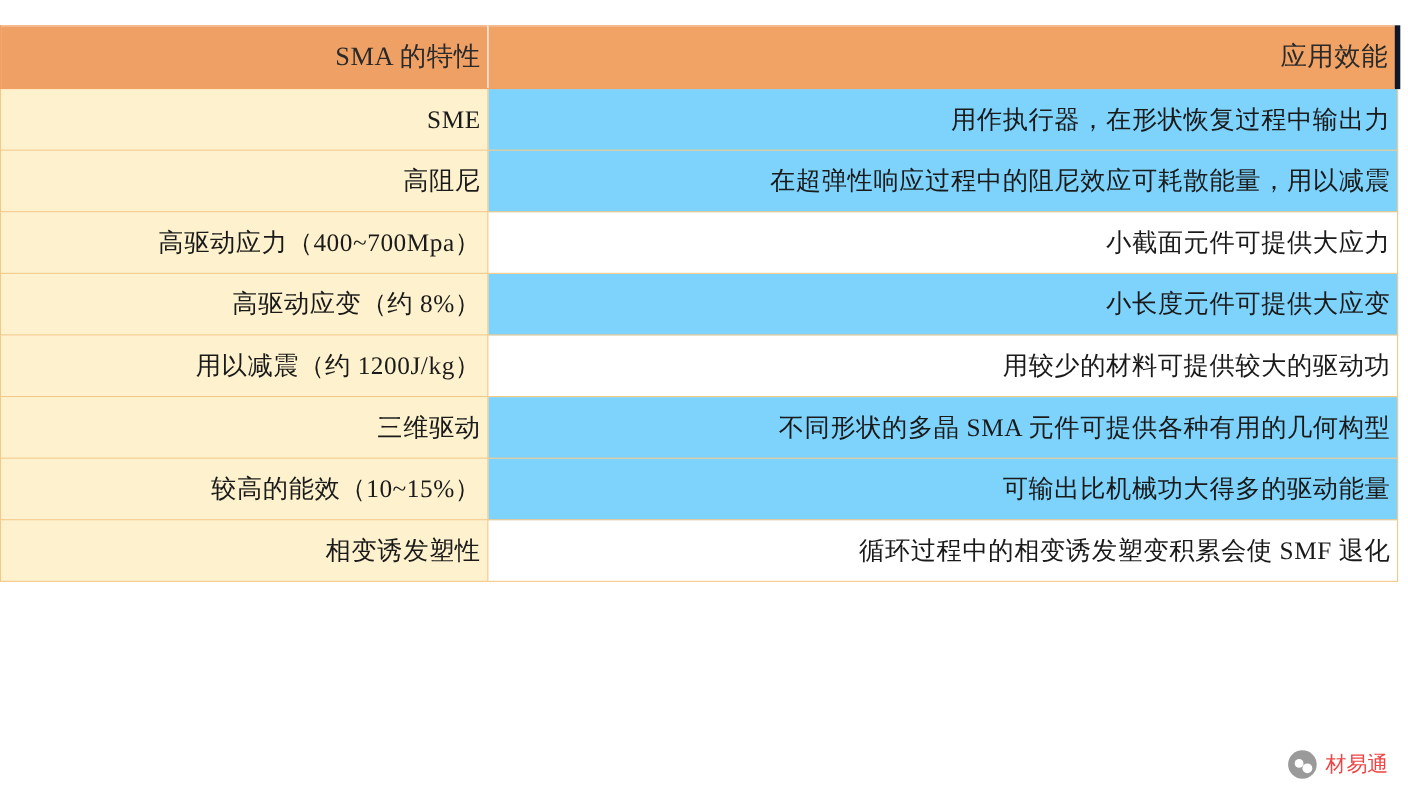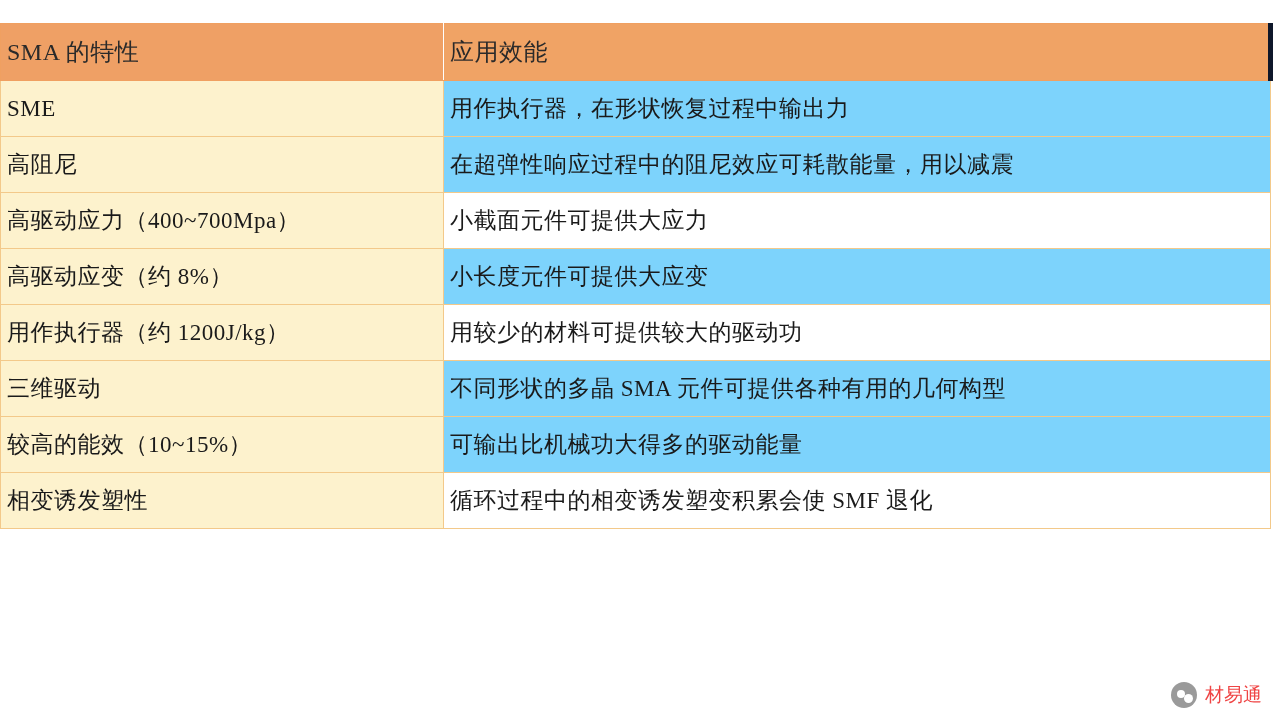--- a/index.html
+++ b/index.html
@@ -27,21 +27,21 @@
     width: 1270px;
     border-collapse: collapse;
     table-layout: fixed;
   }
   table.sma-table col.c1 { width: 443px; }
   table.sma-table col.c2 { width: 827px; }
 
   table.sma-table th,
   table.sma-table td {
     border: 1px solid #ffffff;
-    text-align: left;
+    text-align: right;
     vertical-align: middle;
     font-weight: normal;
     font-size: 23px;
     line-height: 1.2;
     padding: 0 6px;
     height: 56px;
     box-sizing: border-box;
     letter-spacing: 0.5px;
   }
   table.sma-table thead th {
@@ -153,21 +153,21 @@
       </tr>
       <tr>
         <td class="cell-left">高驱动应力（400~700Mpa）</td>
         <td class="cell-right">小截面元件可提供大应力</td>
       </tr>
       <tr class="alt">
         <td class="cell-left">高驱动应变（约 8%）</td>
         <td class="cell-right">小长度元件可提供大应变</td>
       </tr>
       <tr>
-        <td class="cell-left">用作执行器（约 1200J/kg）</td>
+        <td class="cell-left">用以减震（约 1200J/kg）</td>
         <td class="cell-right">用较少的材料可提供较大的驱动功</td>
       </tr>
       <tr class="alt">
         <td class="cell-left">三维驱动</td>
         <td class="cell-right">不同形状的多晶 SMA 元件可提供各种有用的几何构型</td>
       </tr>
       <tr class="alt">
         <td class="cell-left">较高的能效（10~15%）</td>
         <td class="cell-right">可输出比机械功大得多的驱动能量</td>
       </tr>

